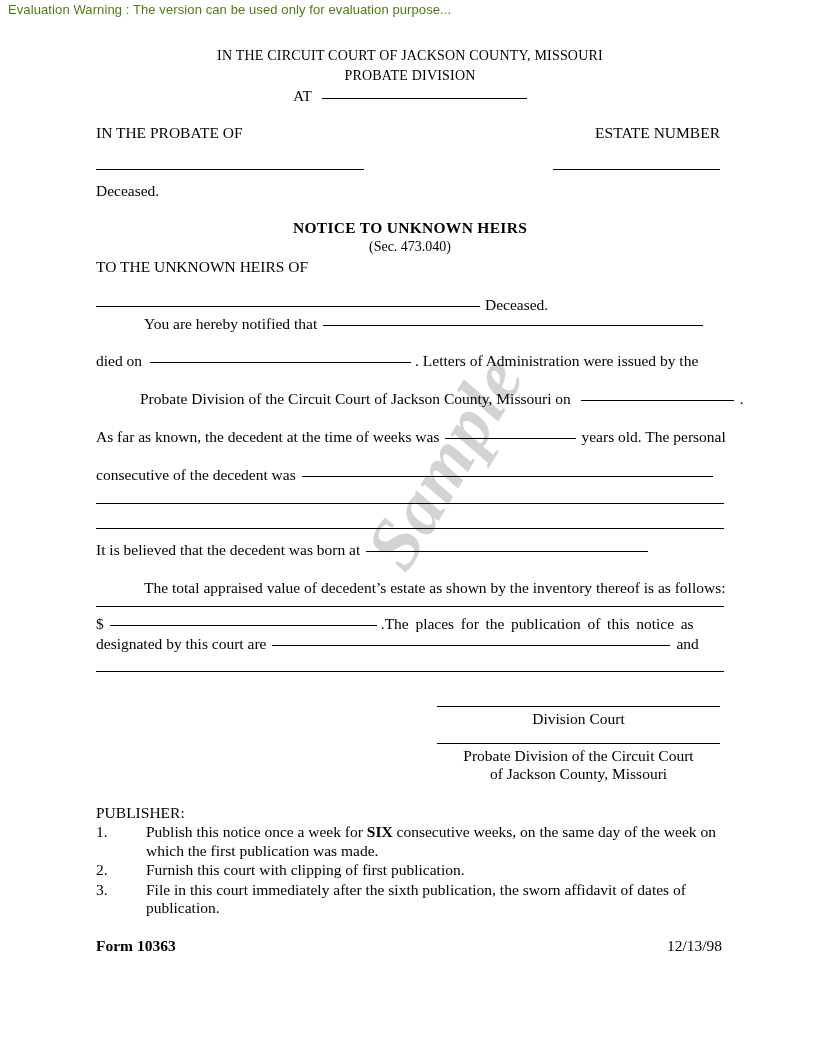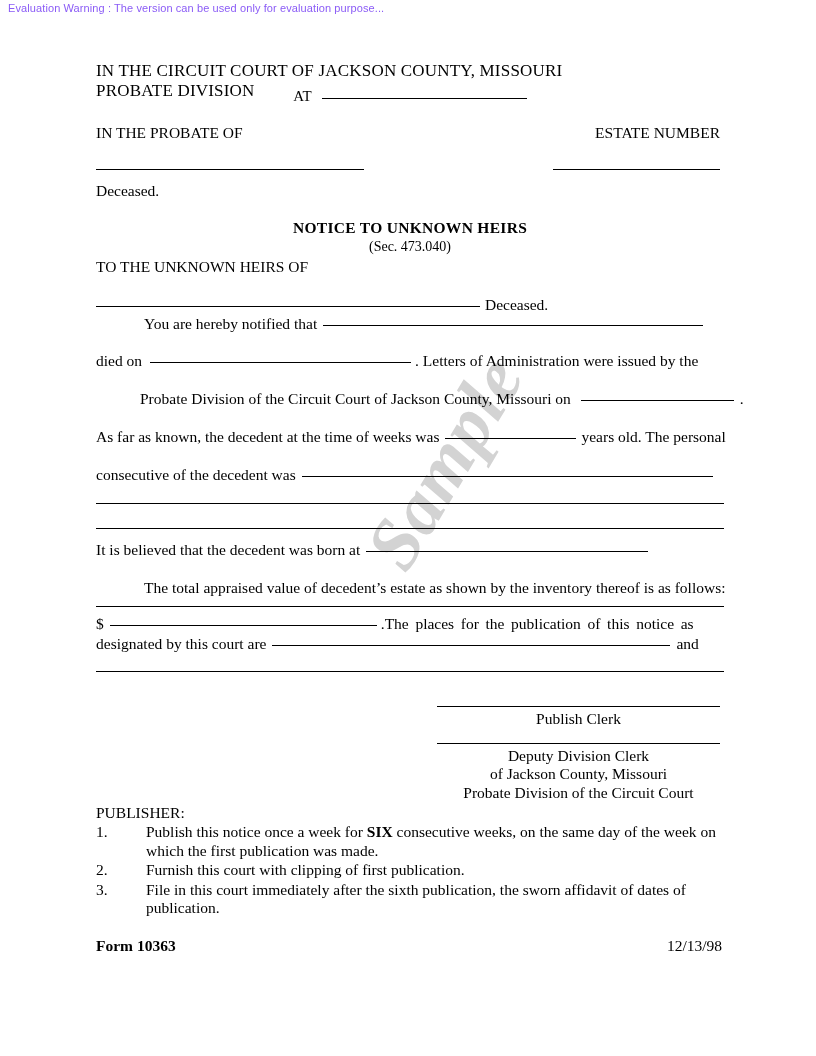--- a/index.html
+++ b/index.html
@@ -15,22 +15,22 @@
     font-family: "Liberation Serif", "DejaVu Serif", serif;
     color: #000000;
   }
 
   
   .eval-warning {
     position: absolute;
     top: 2px;
     left: 8px;
     font-family: "Liberation Sans", "DejaVu Sans", sans-serif;
-    font-size: 11px;
-    color: #8b5cf6;
+    font-size: 13px;
+    color: #4d7c0f;
     white-space: nowrap;
     letter-spacing: 0.1px;
   }
 
   
   .page {
     position: absolute;
     left: 0; top: 0;
     width: 816px;
     height: 1056px;
@@ -60,23 +60,23 @@
     transform: rotate(-59deg);
     transform-origin: 50% 50%;
     letter-spacing: 1px;
     user-select: none;
     pointer-events: none;
     z-index: 0;
   }
 
   
   .hdr-line {
-    font-size: 17px;
+    text-align: center;
+    font-size: 14px;
     letter-spacing: 0.2px;
-    margin-top: 13px;
   }
   .hdr-1 { position: absolute; left: 0; top: 48px; width: 628px; }
   .hdr-2 { position: absolute; left: 0; top: 68px; width: 628px; }
 
   .at-row {
     position: absolute;
     left: 0; top: 88px;
     width: 628px;
     text-align: center;
     font-size: 15px;
@@ -455,26 +455,25 @@
       <span>$</span><span class="r-dollar"></span><span>.</span><span class="justify-tail">The places for the publication of this notice as</span>
     </div>
 
     <div class="line-designated">
       <span>designated by this court are</span><span class="r-designated"></span><span>and</span>
     </div>
 
     <div class="rule-full-4"></div>
 
     <div class="sig-rule-1"></div>
-    <div class="sig-label-1">Publish Clerk</div>
+    <div class="sig-label-1">Division Court</div>
     <div class="sig-rule-2"></div>
     <div class="sig-block-2">
-      <div>Deputy Division Clerk</div>
+      <div>Probate Division of the Circuit Court</div>
       <div>of Jackson County, Missouri</div>
-      <div>Probate Division of the Circuit Court</div>
     </div>
 
     <div class="publisher-head">PUBLISHER:</div>
     <div class="pub-list">
       <div class="pub-item">
         <span class="pub-num">1.</span><span>Publish this notice once a week for </span><span class="pub-strong">SIX</span><span> consecutive weeks, on the same day of the week on which the first publication was made.</span>
       </div>
       <div class="pub-item">
         <span class="pub-num">2.</span><span>Furnish this court with clipping of first publication.</span>
       </div>

